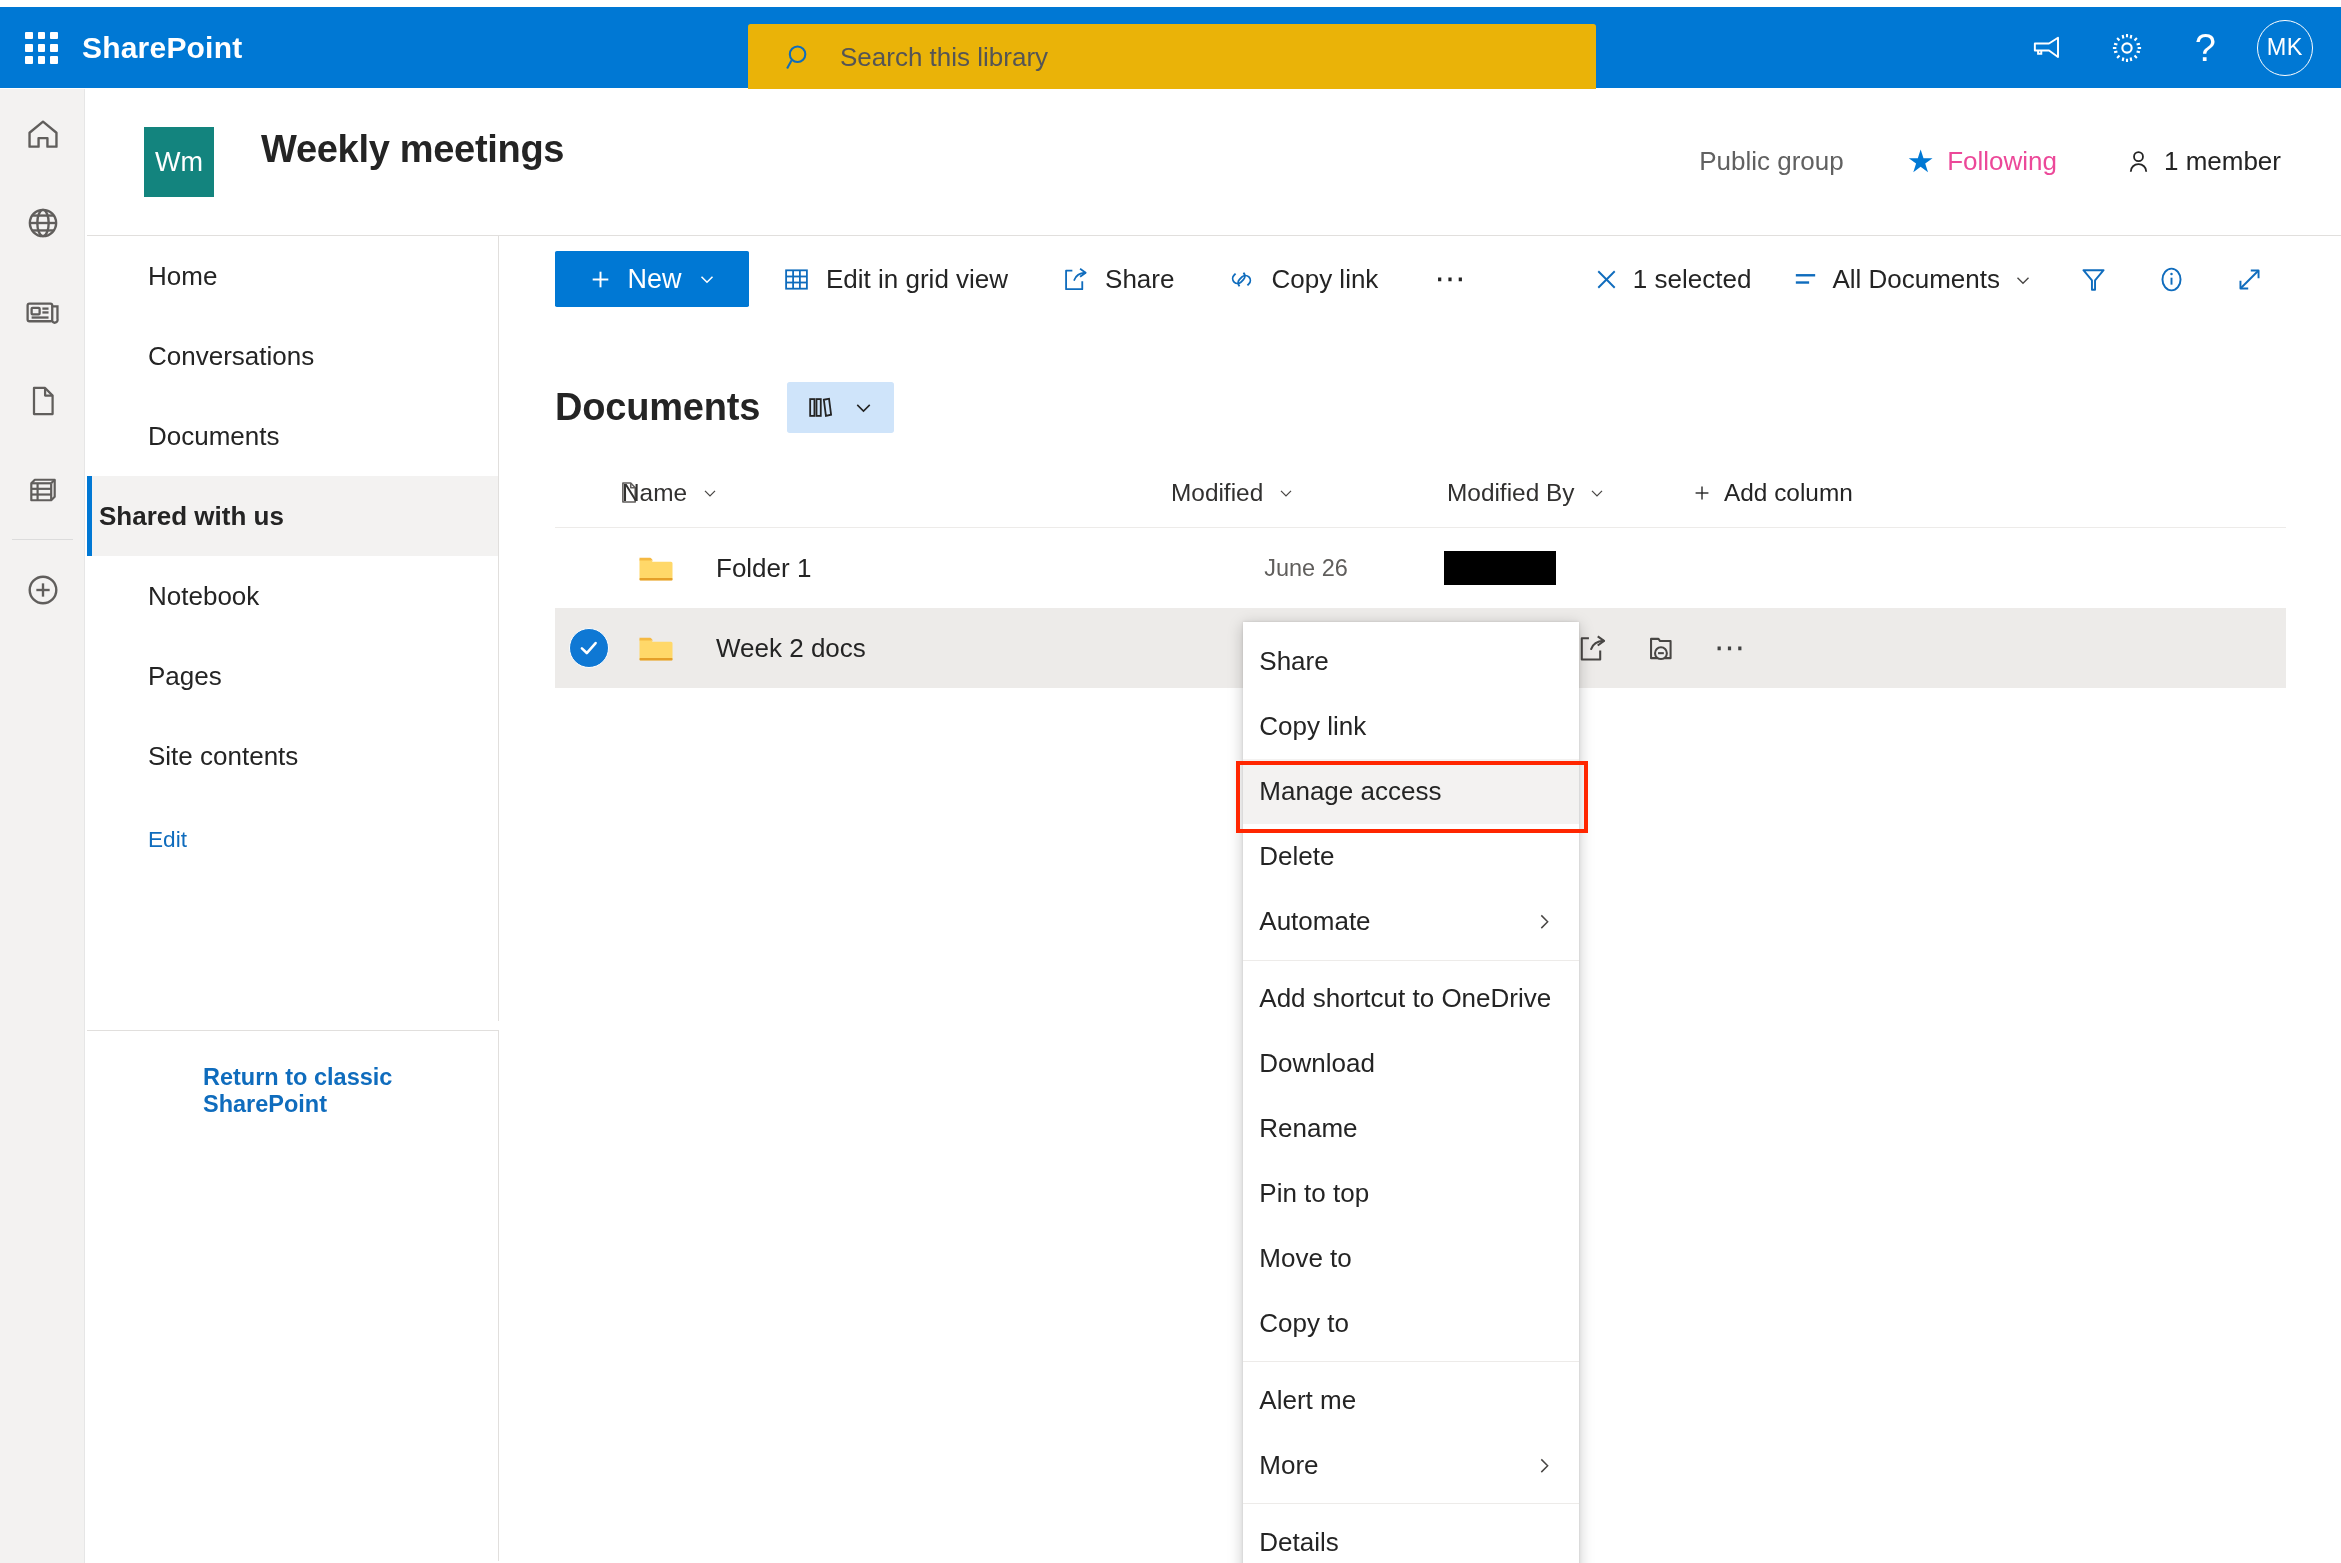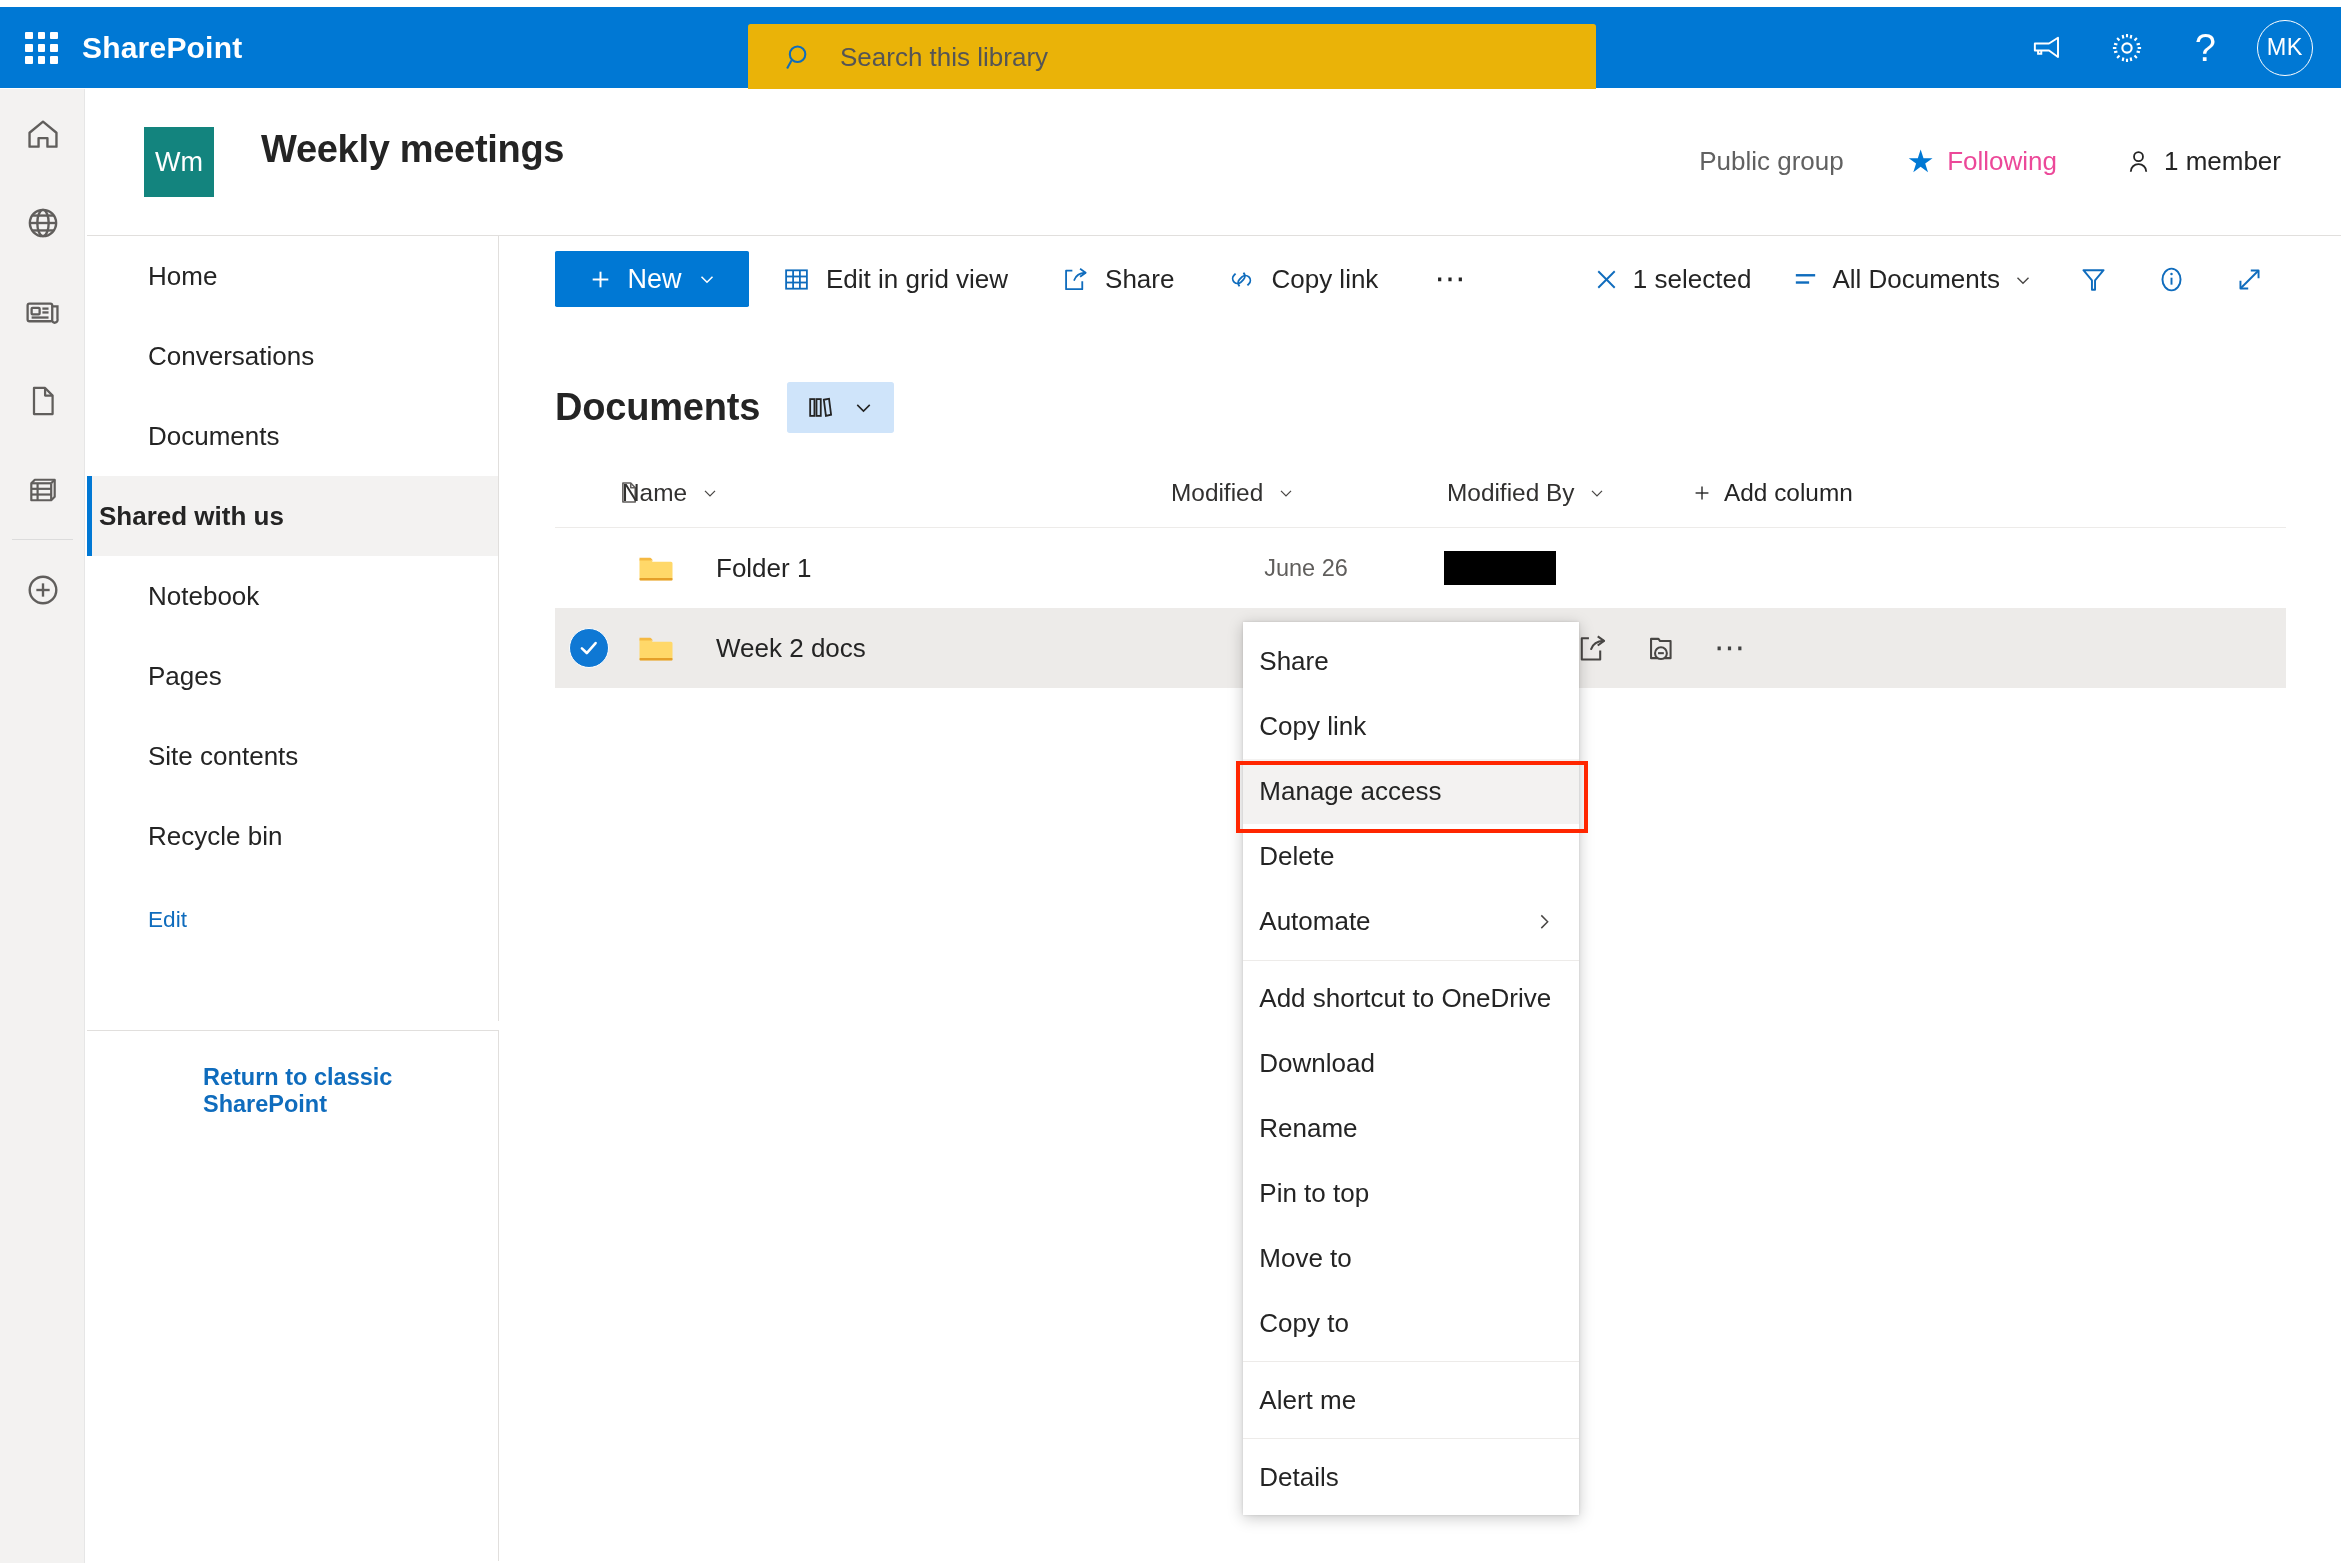--- a/index.html
+++ b/index.html
@@ -331,23 +331,20 @@
     </div>
     <div class="nav-item">
       <span>Notebook</span>
     </div>
     <div class="nav-item">
       <span>Pages</span>
     </div>
     <div class="nav-item">
       <span>Site contents</span>
     </div>
-    <div class="nav-item">
-      <span>Recycle bin</span>
-    </div>
     <div class="nav-edit">Edit</div>
   </div>
 
   <div class="classiclink">
     <span>Return to classic SharePoint</span>
   </div>
 
   <div class="cmdbar">
     <div class="newbtn">
       <span>
@@ -619,20 +616,28 @@
       </div>
       <div class="mi">
         <span>Copy to</span>
       </div>
     </div>
 
     <div class="mgroup">
       <div class="mi">
         <span>Alert me</span>
       </div>
+      <div class="mi">
+        <span>More</span>
+        <span class="chev">
+          <svg width="23.5" height="23.5" viewBox="0 0 24 24" stroke="#484644" stroke-width="1.5" fill="none">
+            <polyline points="9.5,5.5 16,12 9.5,18.5"></polyline>
+          </svg>
+        </span>
+      </div>
     </div>
 
     <div class="mgroup">
       <div class="mi">
         <span>Details</span>
       </div>
     </div>
   </div>
 
   <div class="redbox"></div>

